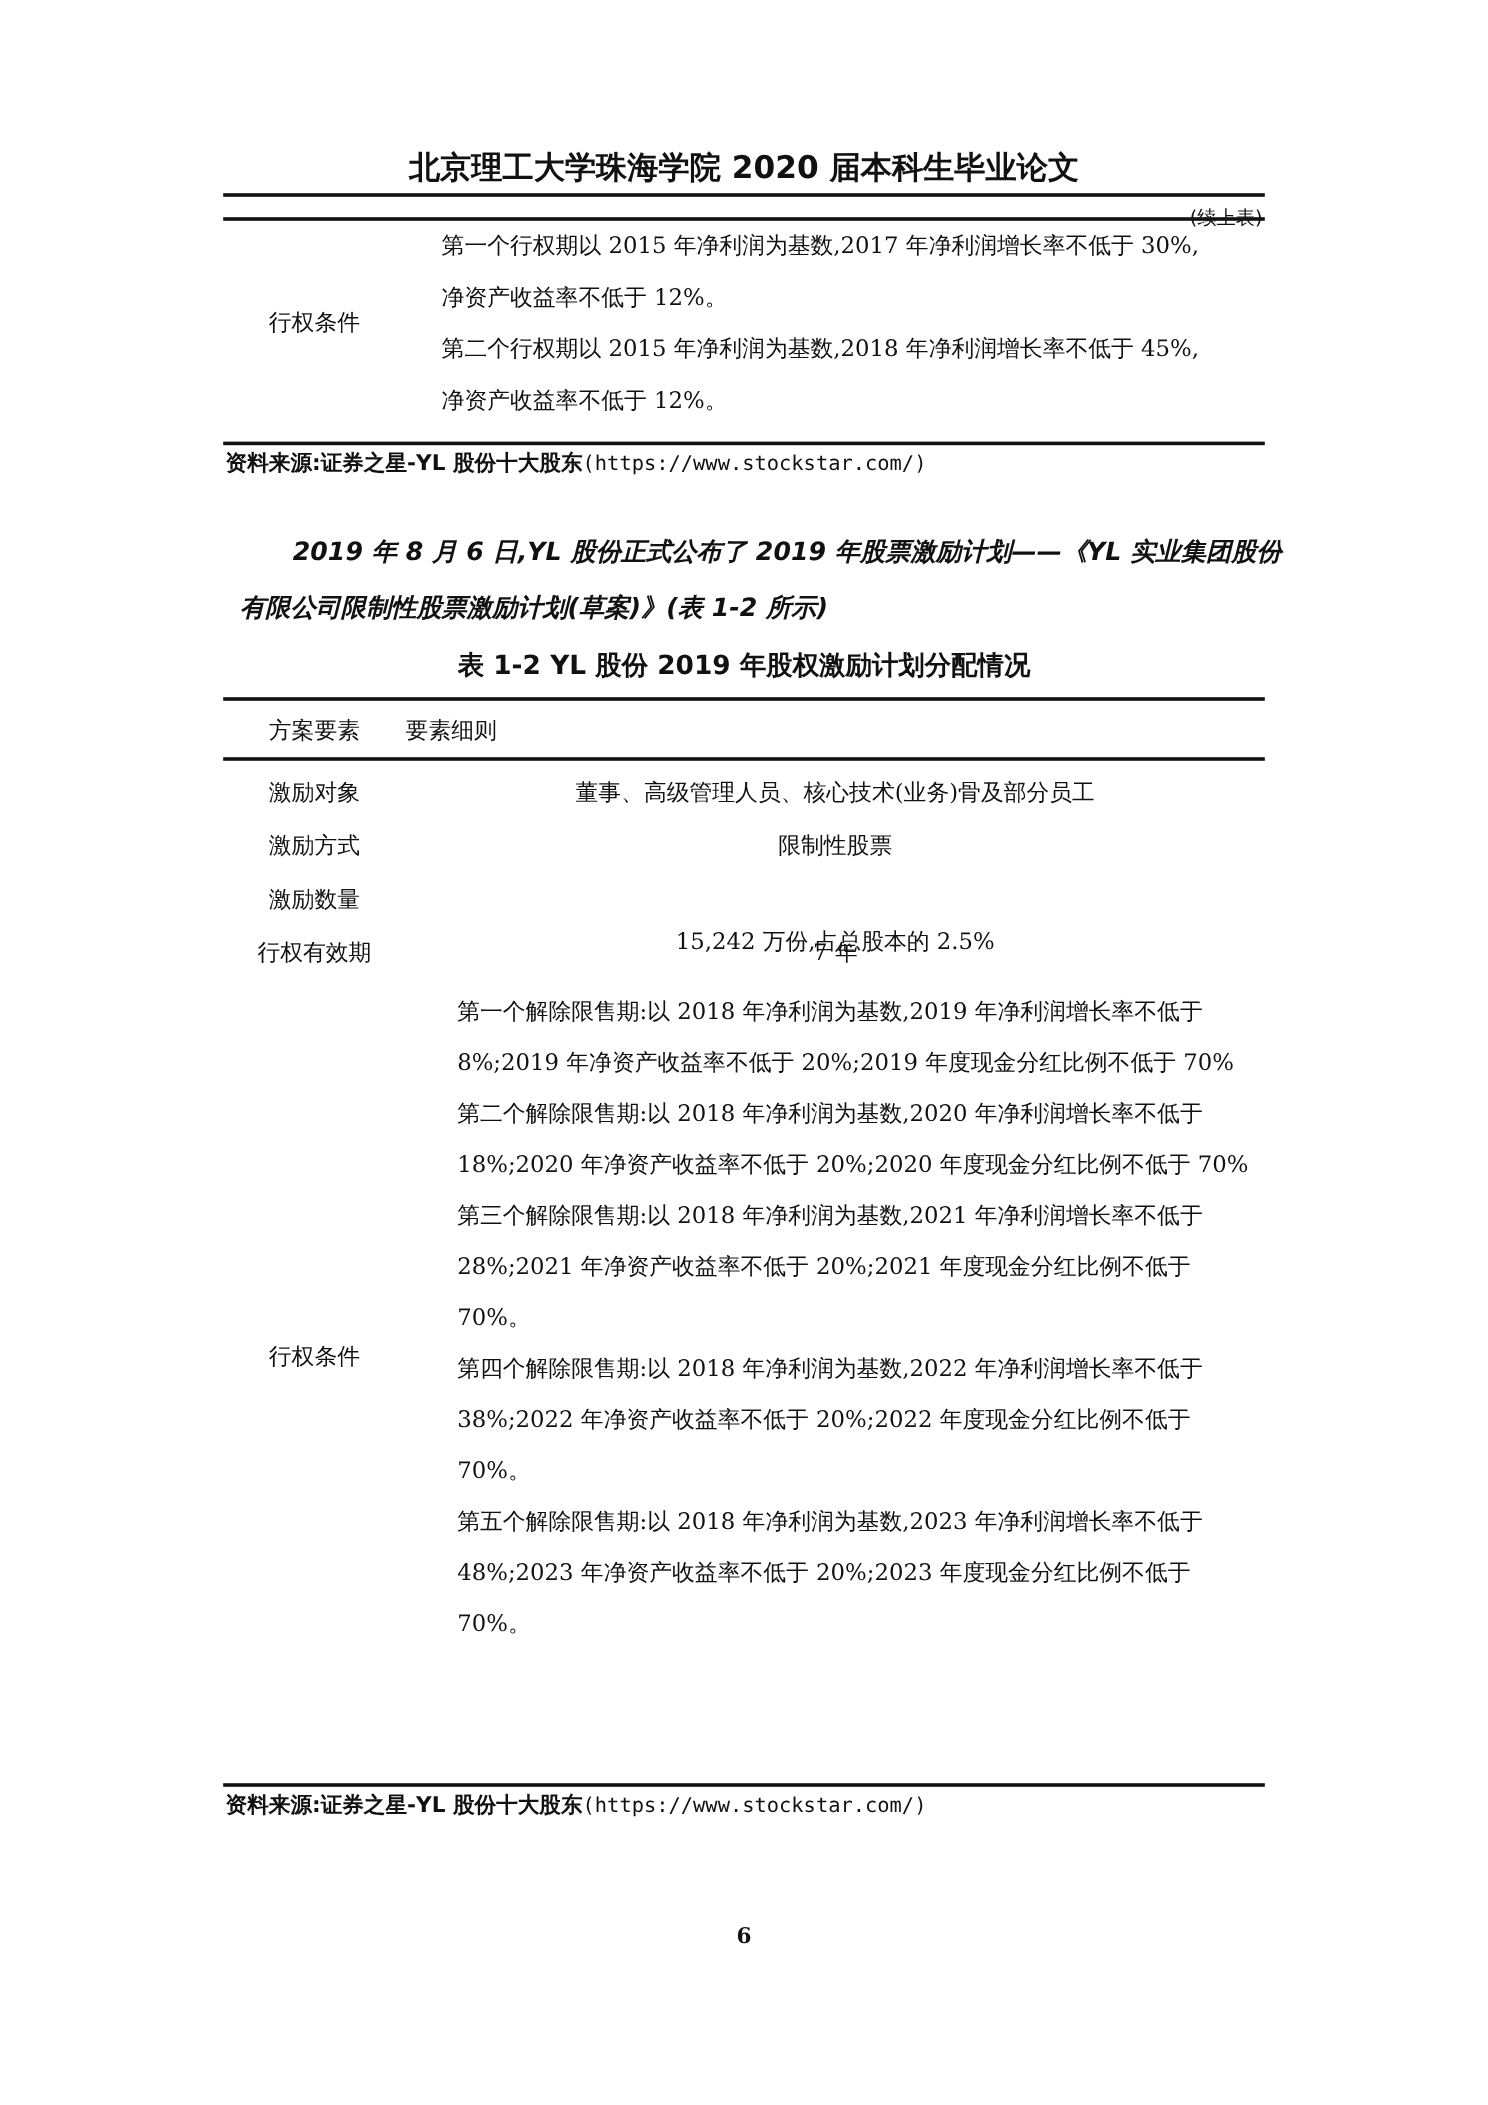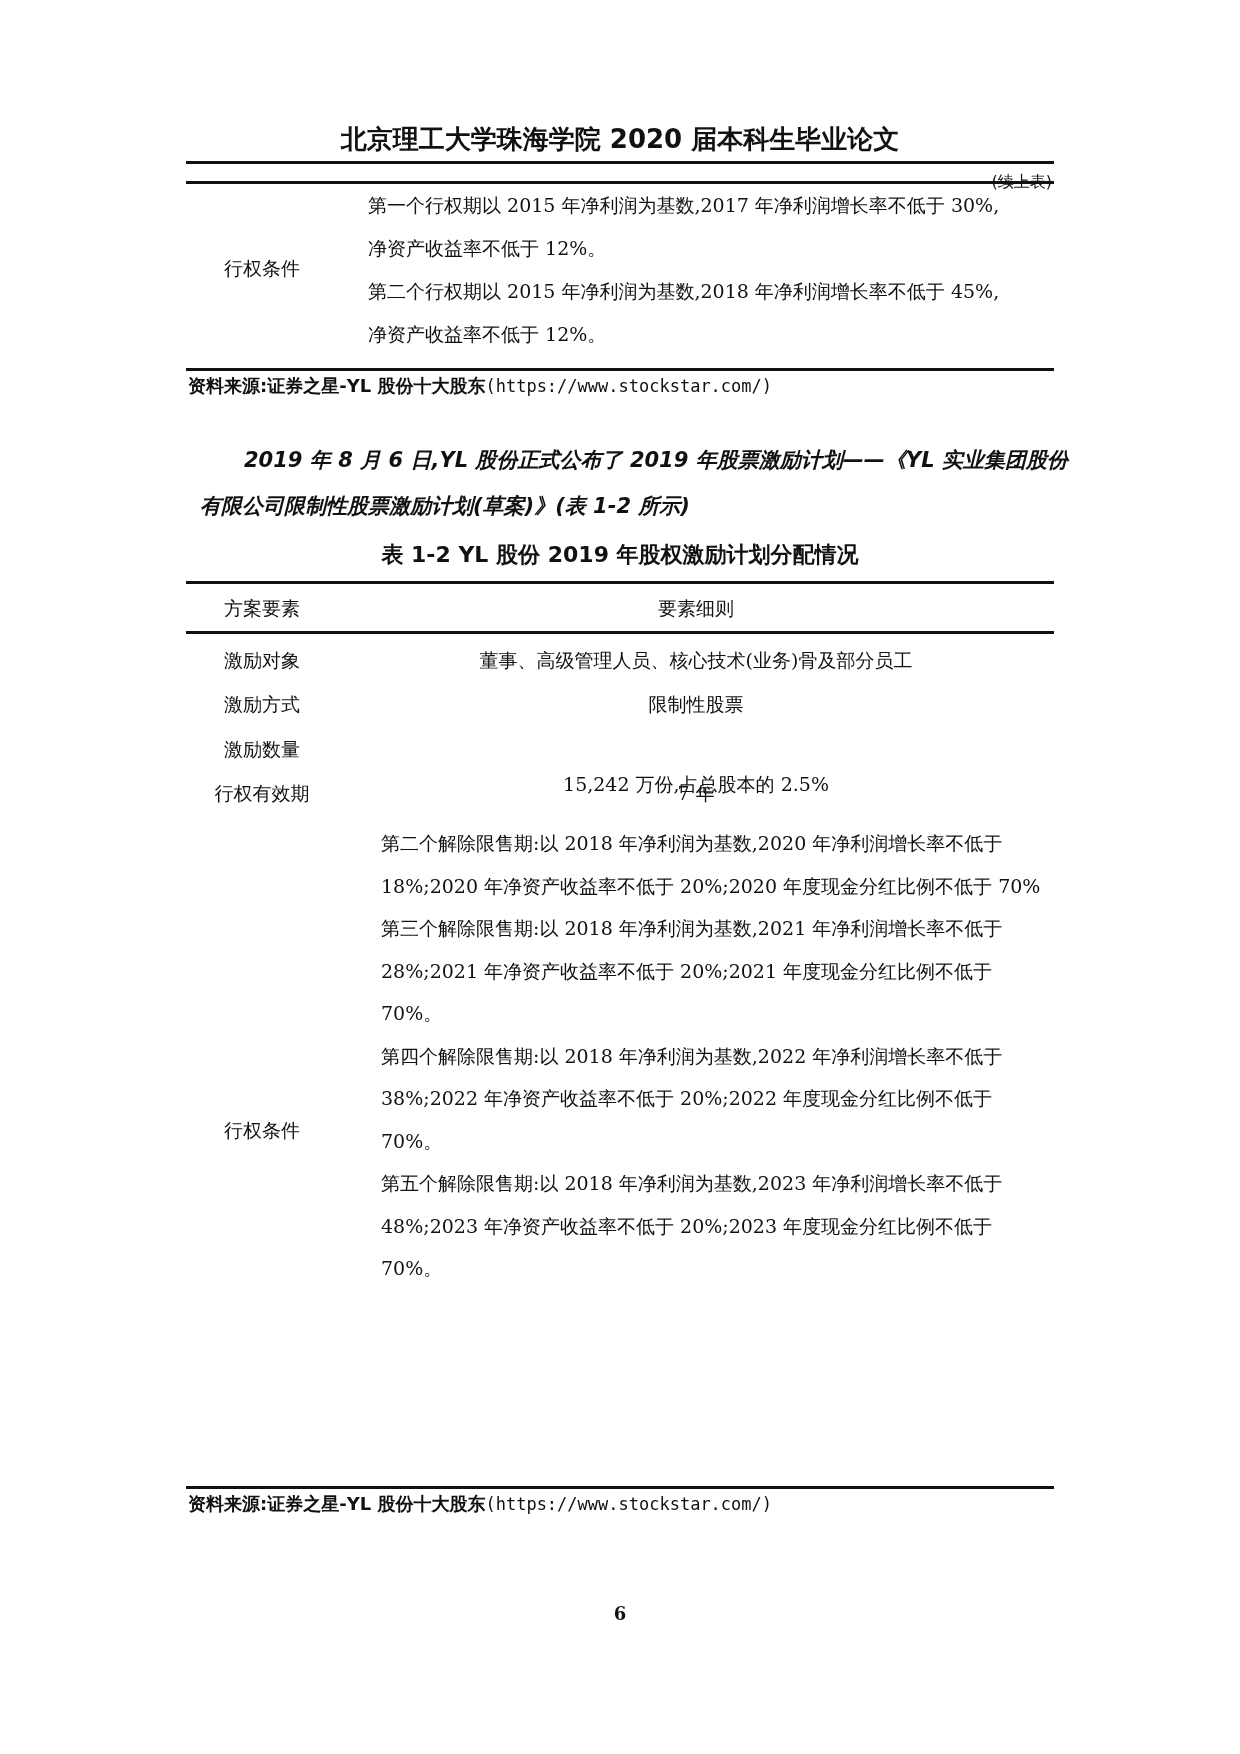--- a/index.html
+++ b/index.html
@@ -141,37 +141,38 @@
 
 <div class="abs source" style="top:374px;">
   <span>资料来源:证券之星-YL 股份十大股东</span><span class="url">(https://www.stockstar.com/)</span>
 </div>
 
 <div class="abs para" style="top:437px;">2019 年 8 月 6 日,YL 股份正式公布了 2019 年股票激励计划——《YL 实业集团股份有限公司限制性股票激励计划(草案)》(表 1-2 所示)</div>
 
 <div class="abs table-caption">表 1-2 YL 股份 2019 年股权激励计划分配情况</div>
 <div class="hline thick" style="top:581px;"></div>
 <div class="th" style="left:186px; width:152px; text-align:center;">方案要素</div>
-<div class="th" style="left:338px; width:716px; text-align:center;">要素细则</div>
+<div class="th" style="left:338px; width:716px; ">要素细则</div>
 <div class="hline thick" style="top:631px;"></div>
 
 <div class="row-label" style="top:648px;">激励对象</div>
 <div class="row-value" style="top:648px;">董事、高级管理人员、核心技术(业务)骨及部分员工</div>
 
 <div class="row-label" style="top:692px;">激励方式</div>
 <div class="row-value" style="top:692px;">限制性股票</div>
 
 <div class="row-label" style="top:737px;">激励数量</div>
 <div class="row-value" style="top:737px;margin-top:35px;">15,242 万份,占总股本的 2.5%</div>
 
 <div class="row-label" style="top:781px;">行权有效期</div>
 <div class="row-value" style="top:781px;">7 年</div>
 
 <div class="row-label" style="top:1118px;">行权条件</div>
 <div class="cond-block" style="top:822px;">
+  <p class="cond-item">第一个解除限售期:以 2018 年净利润为基数,2019 年净利润增长率不低于 8%;2019 年净资产收益率不低于 20%;2019 年度现金分红比例不低于 70%</p>
   <p class="cond-item">第二个解除限售期:以 2018 年净利润为基数,2020 年净利润增长率不低于 18%;2020 年净资产收益率不低于 20%;2020 年度现金分红比例不低于 70%</p>
   <p class="cond-item">第三个解除限售期:以 2018 年净利润为基数,2021 年净利润增长率不低于 28%;2021 年净资产收益率不低于 20%;2021 年度现金分红比例不低于 70%。</p>
   <p class="cond-item">第四个解除限售期:以 2018 年净利润为基数,2022 年净利润增长率不低于 38%;2022 年净资产收益率不低于 20%;2022 年度现金分红比例不低于 70%。</p>
   <p class="cond-item">第五个解除限售期:以 2018 年净利润为基数,2023 年净利润增长率不低于 48%;2023 年净资产收益率不低于 20%;2023 年度现金分红比例不低于 70%。</p>
 </div>
 <div class="hline thick" style="top:1486px;"></div>
 
 <div class="abs source" style="top:1492px;">
   <span>资料来源:证券之星-YL 股份十大股东</span><span class="url">(https://www.stockstar.com/)</span>
 </div>

